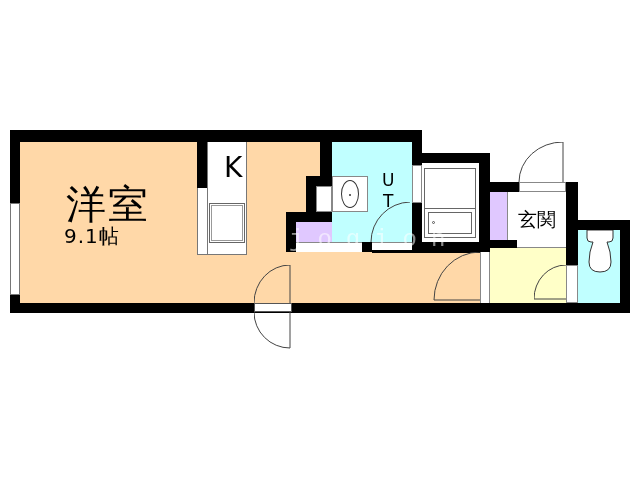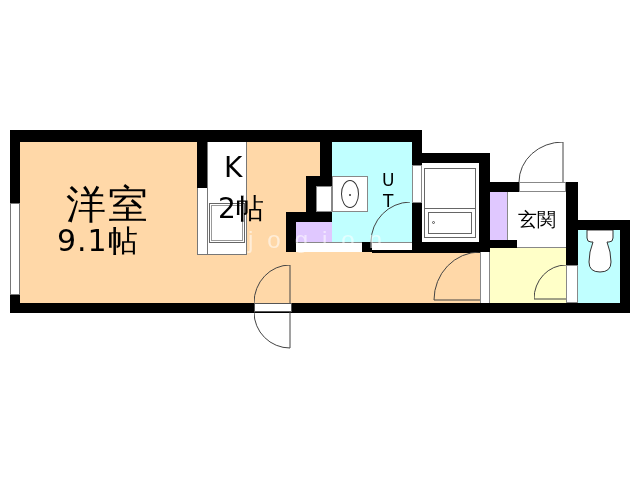--- a/index.html
+++ b/index.html
@@ -5,21 +5,21 @@
   html, body { margin:0; padding:0; }
   body { width:640px; height:480px; background:#ffffff; position:relative; overflow:hidden; font-family:"DejaVu Sans", sans-serif; }
   .abs { position:absolute; box-sizing:border-box; }
   .wall { background:#000; }
   .peach { background:#FFD8A8; }
   .cyan { background:#C0FFFF; }
   .yellow { background:#FFFFC8; }
   .lilac { background:#E0C8FF; }
   .white { background:#fff; }
   .label { position:absolute; color:#000; white-space:nowrap; line-height:1; }
-  .watermark { position:absolute; color:rgba(255,255,255,0.55); font-size:24px; letter-spacing:14px; font-family:Liberation Sans, sans-serif; }
+  .watermark { position:absolute; color:rgba(255,255,255,0.55); font-size:24px; letter-spacing:14px; font-family:Liberation Mono, monospace;padding-left:41px; }
 </style>
 </head>
 <body>
 
 <div class="abs" style="left:0;top:0;width:640px;height:480px;">
 
   <div class="abs peach" style="left:20px;top:142px;width:300px;height:161px;"></div>
 
   <div class="abs peach" style="left:300px;top:252px;width:190px;height:51px;"></div>
 
@@ -112,21 +112,20 @@
     <path d="M48,0 A46,48 0 0,0 2,48 L48,48" fill="none" stroke="#444" stroke-width="1"></path>
   </svg>
   <svg class="abs" style="left:534px;top:265px;" width="34" height="38" viewBox="0 0 34 38">
     <path d="M32,0 A32,34 0 0,0 0,34 L32,34" fill="none" stroke="#444" stroke-width="1"></path>
   </svg>
   <svg class="abs" style="left:517px;top:142px;" width="48" height="42" viewBox="0 0 48 42">
     <path d="M46,0 L46,40 M46,0 A44,40 0 0,0 2,40" fill="none" stroke="#444" stroke-width="1"></path>
   </svg>
 
   <div class="label" style="left:66px;top:184px;font-size:40px;letter-spacing:2px;">洋室</div>
-  <div class="label" style="left:57px;top:226px;font-size:30px;letter-spacing:1px;text-align:right;">9.1帖</div>
+  <div class="label" style="left:64px;top:226px;font-size:20px;letter-spacing:1px;text-align:right;">9.1帖</div>
   <div class="label" style="left:224px;top:154px;font-size:28px;">K</div>
-  <div class="label" style="left:218px;top:195px;font-size:28px;">2帖</div>
   <div class="label" style="left:382px;top:172px;font-size:17px;">U</div>
   <div class="label" style="left:383px;top:193px;font-size:17px;">T</div>
   <div class="label" style="left:518px;top:210px;font-size:19px;">玄関</div>
 
   <div class="watermark" style="left:248px;top:226px;">jogion</div>
 </div>
 
 </body></html>

